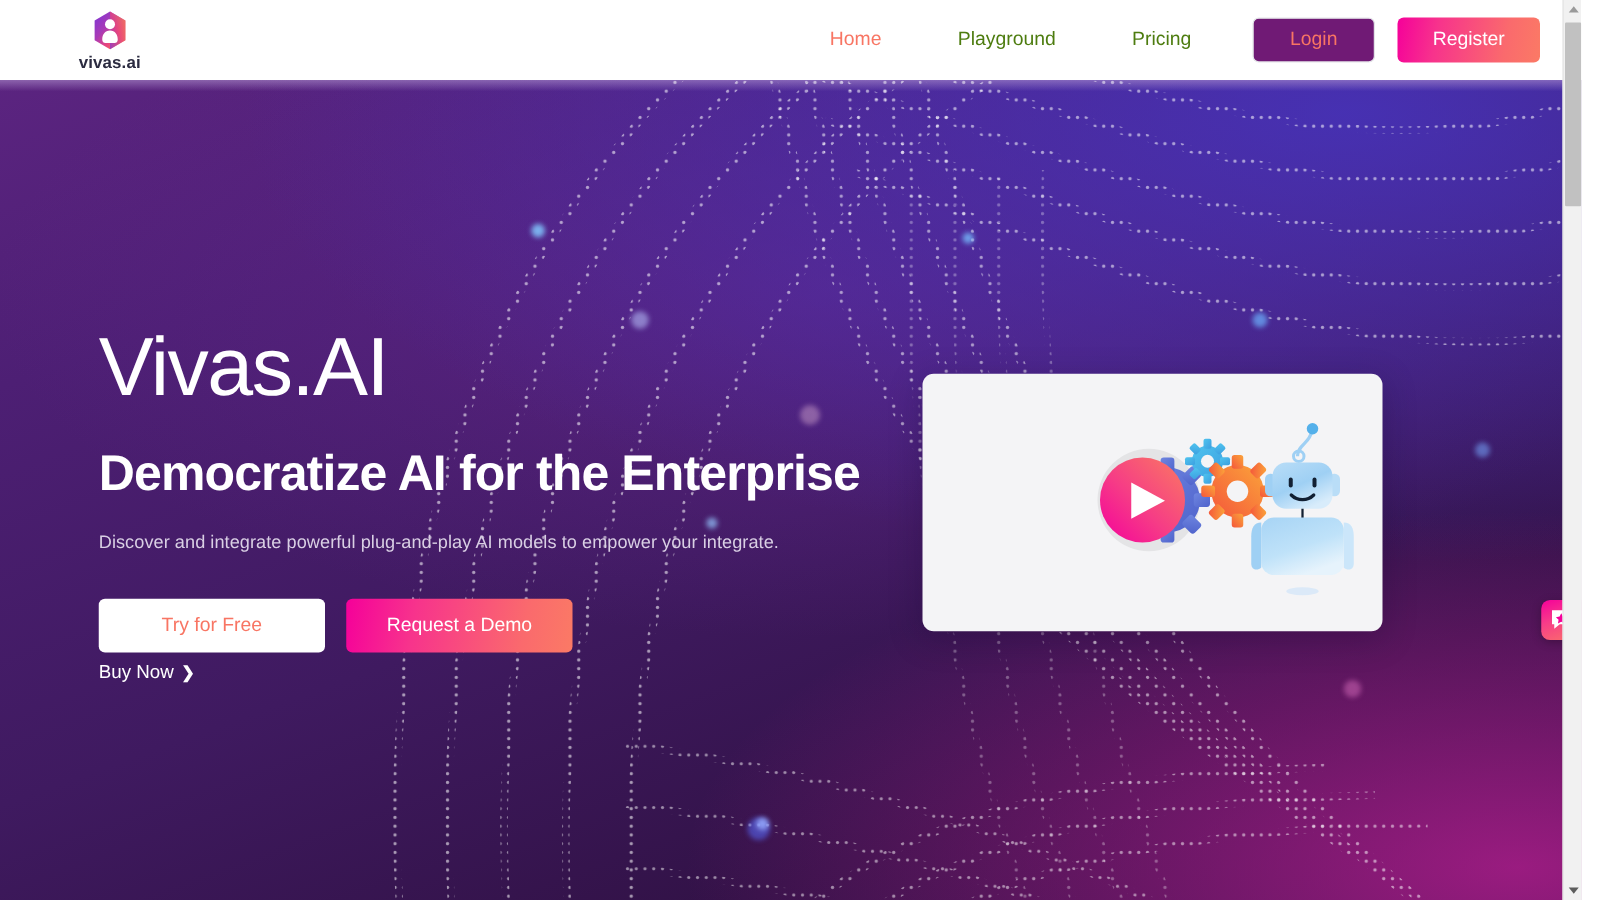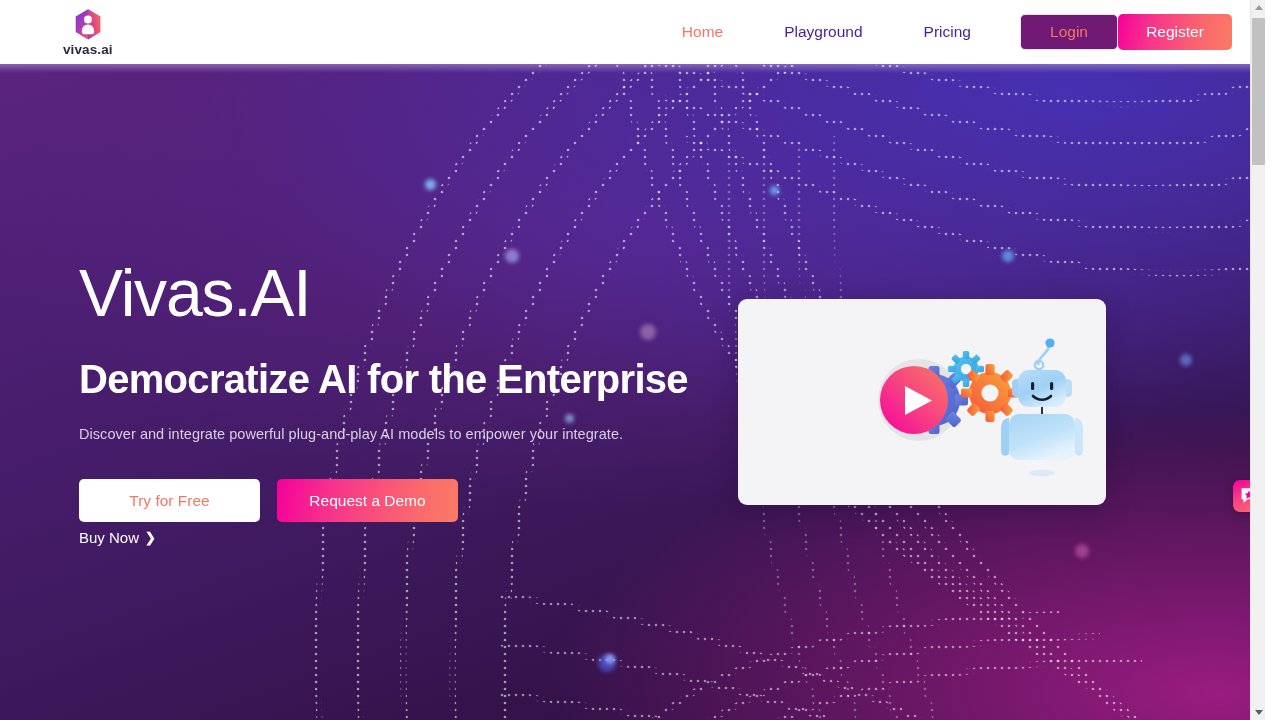--- a/index.html
+++ b/index.html
@@ -56,21 +56,21 @@
   }
 
   #nav {
     margin-left: auto;
     display: flex;
     align-items: center;
     justify-content: flex-end;
   }
   .nav-link {
     font-size: 15.5px;
-    color: #4c1d95;
+    color: #4d7c0f;
     text-decoration: none;
     padding: 6px 2px;
     white-space: nowrap;
   }
   .nav-link.is-active { color: #f87563; }
   #nav-home      { margin-right: 0; }
   #nav-playground{ margin-left: 57px; }
   #nav-pricing   { margin-left: 57px; }
 
   .btn-login {
@@ -81,21 +81,21 @@
     border: 1px solid #e3e3e8;
     border-radius: 5px;
     background: #701a75;
     color: #f87563;
     font-size: 15.5px;
     font-family: inherit;
     cursor: pointer;
     text-decoration: none;
   }
   .btn-register {
-    margin-left: 0;
+    margin-left: 18px;
     display: inline-flex;
     align-items: center; justify-content: center;
     width: 114px; height: 36px;
     border: 0;
     border-radius: 5px;
     background: linear-gradient(100deg, #f5009a 0%, #f7338c 28%, #fa6a6d 75%, #fb7a65 100%);
     color: #ffffff;
     font-size: 15.5px;
     font-family: inherit;
     cursor: pointer;

